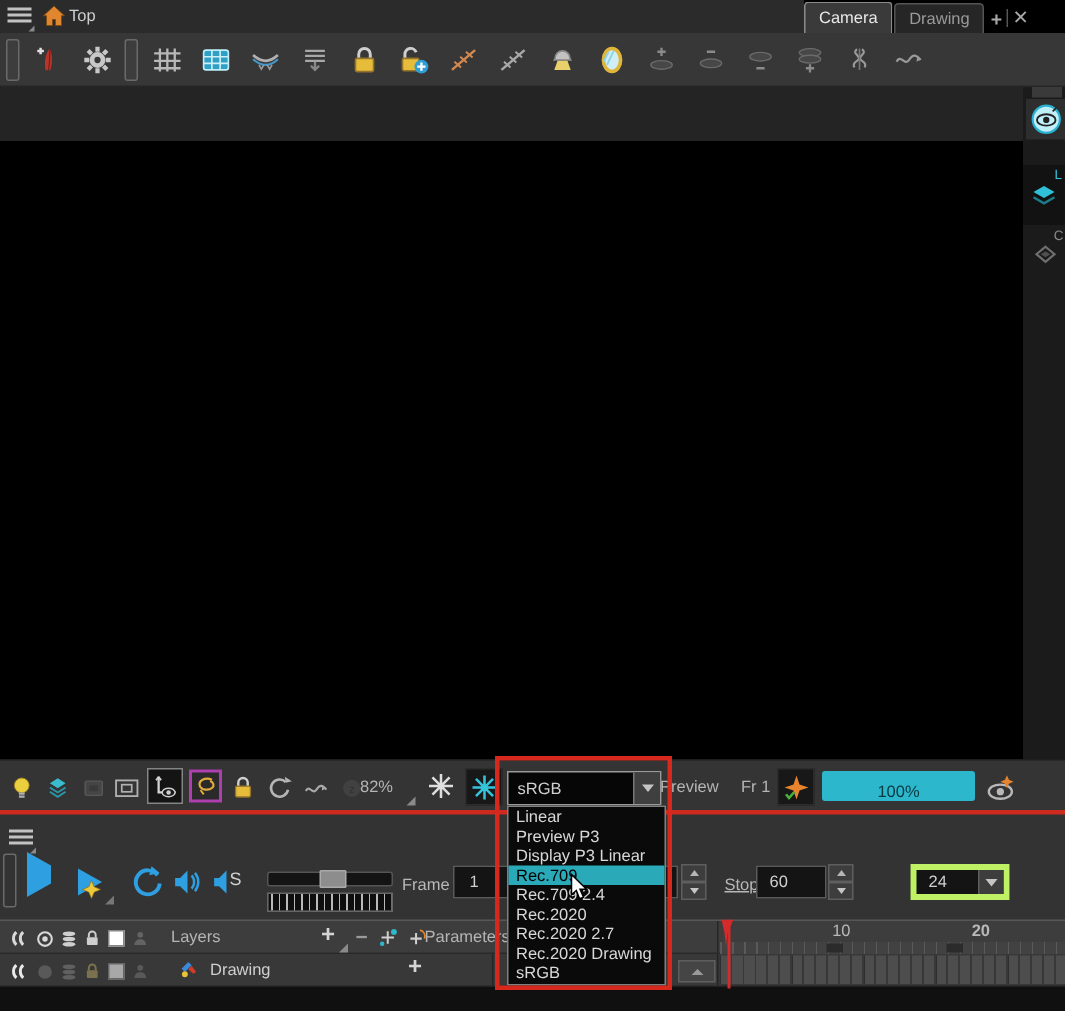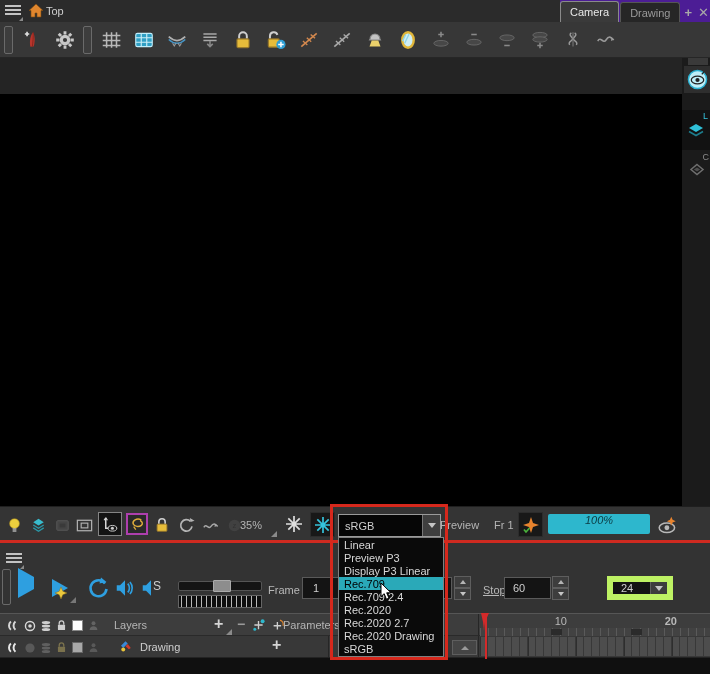--- a/index.html
+++ b/index.html
@@ -8,21 +8,21 @@
        background:#333;}
   #app *{box-sizing:border-box;}
   .abs{position:absolute;}
 
   
   .topbar{position:absolute;left:0;top:0;width:710px;height:22px;background:#2b2b2b;}
   .hamb{position:absolute;width:16px;height:12px;}
   .hamb i{display:block;height:2px;background:#c2c2c2;margin-bottom:2px;}
   .hamb:after{content:"";position:absolute;right:-2px;bottom:-4px;border-left:4px solid transparent;border-bottom:4px solid #8a8a8a;}
   .toplabel{position:absolute;left:46px;top:5px;color:#cfcfcf;}
-  .tabstrip{position:absolute;right:0;top:0;height:22px;width:150px;background:#4c1d95;display:flex;align-items:flex-end;}
+  .tabstrip{position:absolute;right:0;top:0;height:22px;width:174px;background:#000000;display:flex;align-items:flex-end;}
   .tab{height:20px;padding:0 9px;display:flex;align-items:center;border:1px solid #555;border-bottom:none;
        border-radius:3px 3px 0 0;background:#262626;color:#9a9a9a;margin-right:1px;cursor:default;}
   .tab.active{background:#3a3a3a;border-color:#8a8a8a;color:#e8e8e8;height:21px;}
   .tabbtn{color:#a8a8a8;font-weight:bold;font-size:13px;padding:0 3px;height:20px;display:flex;align-items:center;}
   .tabsep{width:1px;height:12px;background:#555;margin-bottom:4px;}
 
   
   .toolbar{position:absolute;left:0;top:22px;width:710px;height:36px;background:#373737;
            border-bottom:1px solid #262626;display:flex;align-items:center;padding-left:2px;}
   .tslot{width:33px;height:30px;display:flex;align-items:center;justify-content:center;flex:0 0 auto;}
@@ -46,41 +46,41 @@
   .tile-dark{top:5px;width:25px;height:25px;background:#181818;border:1px solid #2c2c2c;}
   .zoomtxt{position:absolute;left:240px;top:12px;color:#b5b5b5;}
   .cornertri{position:absolute;left:271px;top:24px;border-left:6px solid transparent;border-bottom:6px solid #8a8a8a;}
   .combo{position:absolute;left:338px;top:7px;width:103px;height:23px;background:#060606;border:1px solid #9a9a9a;display:flex;align-items:center;}
   .combo .val{padding-left:6px;color:#cfcfcf;flex:1;}
   .combo .arrowbox{width:18px;height:100%;background:#3f3f3f;border-left:1px solid #777;display:flex;align-items:center;justify-content:center;}
   .dtri{border-left:4px solid transparent;border-right:4px solid transparent;border-top:5px solid #c5c5c5;}
   .utri{border-left:4px solid transparent;border-right:4px solid transparent;border-bottom:5px solid #b5b5b5;}
   .slabel{position:absolute;top:12px;color:#b5b5b5;}
   .progress{position:absolute;left:548px;top:7px;width:102px;height:20px;background:#2db7cd;border-radius:2px;
-            display:flex;align-items:flex-start;justify-content:center;color:#0b3a42;font-style:italic;}
+            display:flex;align-items:flex-end;justify-content:center;color:#0b3a42;}
 
   
   .redline{position:absolute;left:0;top:540px;width:710px;height:3px;background:#cf2a20;z-index:3;}
   .redrect{position:absolute;left:330px;top:504px;width:118px;height:156px;border:3px solid #d6281c;z-index:50;pointer-events:none;}
 
   
   .playback{position:absolute;left:0;top:543px;width:710px;height:70px;background:#333;}
   .vhandle{position:absolute;left:2px;top:26px;width:9px;height:36px;border:1px solid #6a6a6a;border-radius:2px;}
   .playtri{width:0;height:0;border-left:16px solid #2e9fe0;border-top:9px solid transparent;border-bottom:9px solid transparent;}
   .volume-track{position:absolute;left:178px;top:38px;width:84px;height:10px;background:#141414;border:1px solid #555;border-radius:2px;}
   .volume-handle{position:absolute;left:34px;top:-2px;width:18px;height:12px;background:#8d8d8d;border:1px solid #aaa;border-radius:1px;}
   .scrubber{position:absolute;left:178px;top:52px;width:84px;height:13px;border:1px solid #666;background:
             repeating-linear-gradient(90deg,#0e0e0e 0 2px,#b9b9b9 2px 3px,#0e0e0e 3px 5px);}
   .plabel{position:absolute;top:41px;color:#b8b8b8;}
   .field{position:absolute;top:34px;height:22px;background:#141414;border:1px solid #5a5a5a;color:#cfcfcf;display:flex;align-items:center;}
   .spin{position:absolute;top:33px;width:17px;height:24px;display:flex;flex-direction:column;}
   .spin div{flex:1;background:#3d3d3d;border:1px solid #5e5e5e;display:flex;align-items:center;justify-content:center;}
   .spin .utri{border-bottom-width:4px;border-left-width:3.5px;border-right-width:3.5px;}
   .spin .dtri{border-top-width:4px;border-left-width:3.5px;border-right-width:3.5px;}
-  .fpscombo{position:absolute;left:607px;top:33px;width:66px;height:24px;background:#141414;border:6px solid #bef264;display:flex;align-items:center;}
+  .fpscombo{position:absolute;left:607px;top:33px;width:66px;height:24px;background:#141414;border:4px solid #bef264;display:flex;align-items:center;}
   .fpscombo .val{flex:1;padding-left:8px;color:#cfcfcf;}
   .fpscombo .arrowbox{width:17px;height:100%;background:#3d3d3d;border-left:1px solid #5e5e5e;display:flex;align-items:center;justify-content:center;}
 
   
   .tl-header{position:absolute;left:0;top:613px;width:710px;height:23px;background:#3d3d3d;border-top:1px solid #565656;border-bottom:1px solid #2a2a2a;}
   .tl-row{position:absolute;left:0;top:636px;width:710px;height:22px;background:#383838;border-bottom:1px solid #232323;}
   .tico{position:absolute;top:4px;width:15px;height:15px;display:flex;align-items:center;justify-content:center;}
   .tl-label{position:absolute;top:5px;color:#b5b5b5;}
   .plusbtn{position:absolute;top:1px;font-size:16px;color:#d5d5d5;font-weight:bold;}
   .minusbtn{position:absolute;top:2px;font-size:14px;color:#9a9a9a;font-weight:bold;}
@@ -335,21 +335,21 @@
           <path d="M14.5 8.5L17.5 10l-3.2 1.6z" fill="#a8a8a8"></path>
         </svg>
       </span>
     <span class="sico dim" style="left:224px;">
         <svg width="19" height="19" viewBox="0 0 20 20">
           <circle cx="10" cy="10" r="6" fill="#555"></circle>
           <text x="10" y="13" font-size="8" fill="#2e2e2e" text-anchor="middle">z</text>
         </svg>
       </span>
 
-    <span class="zoomtxt">35%</span>
+    <span class="zoomtxt">82%</span>
     <span class="cornertri"></span>
     <span class="sico" style="left:284px;top:7px;">
         <svg width="20" height="20" viewBox="0 0 20 20">
           <path d="M10 2v16M2 10h16M4.3 4.3l11.4 11.4M15.7 4.3L4.3 15.7" stroke="#dedede" stroke-width="1.7"></path>
           <circle cx="10" cy="10" r="2.2" fill="#dedede"></circle>
         </svg>
       </span>
     <span class="sico tile-dark" style="left:310px;">
         <svg width="20" height="20" viewBox="0 0 20 20">
           <path d="M10 2v16M2 10h16M4.3 4.3l11.4 11.4M15.7 4.3L4.3 15.7" stroke="#35c3dc" stroke-width="1.7"></path>
@@ -496,21 +496,21 @@
       </span>
     <span class="tico" style="left:271px;top:3px;">
         <svg width="16" height="16" viewBox="0 0 20 20">
           <path d="M8.5 6v10M3.5 11h10" stroke="#cfcfcf" stroke-width="1.8"></path>
           <path d="M12 3.5c3.5 1 5 4 4 7.5" stroke="#e0862e" stroke-width="1.6" fill="none"></path>
         </svg>
       </span>
     <span class="tl-label" style="left:283px;">Parameters</span>
     <div class="tl-div" style="left:478px;"></div>
     <span class="ruler-num" style="left:547px;">10</span>
-    <span class="ruler-num" style="left:657px;font-weight:bold;">20</span>
+    <span class="ruler-num" style="left:640px;font-weight:bold;">20</span>
     <div class="ruler-ticks"></div>
     <span class="ruler-mark" style="left:551px;"></span>
     <span class="ruler-mark" style="left:631px;"></span>
   </div>
 
   <div class="tl-row">
     <span class="tico" style="left:5px;">
         <svg width="14" height="14" viewBox="0 0 20 20">
           <path d="M7 3.5a8 8 0 000 12M13.5 3.5a8 8 0 000 12" stroke="#e8e8e8" stroke-width="2.8" fill="none"></path>
         </svg>

